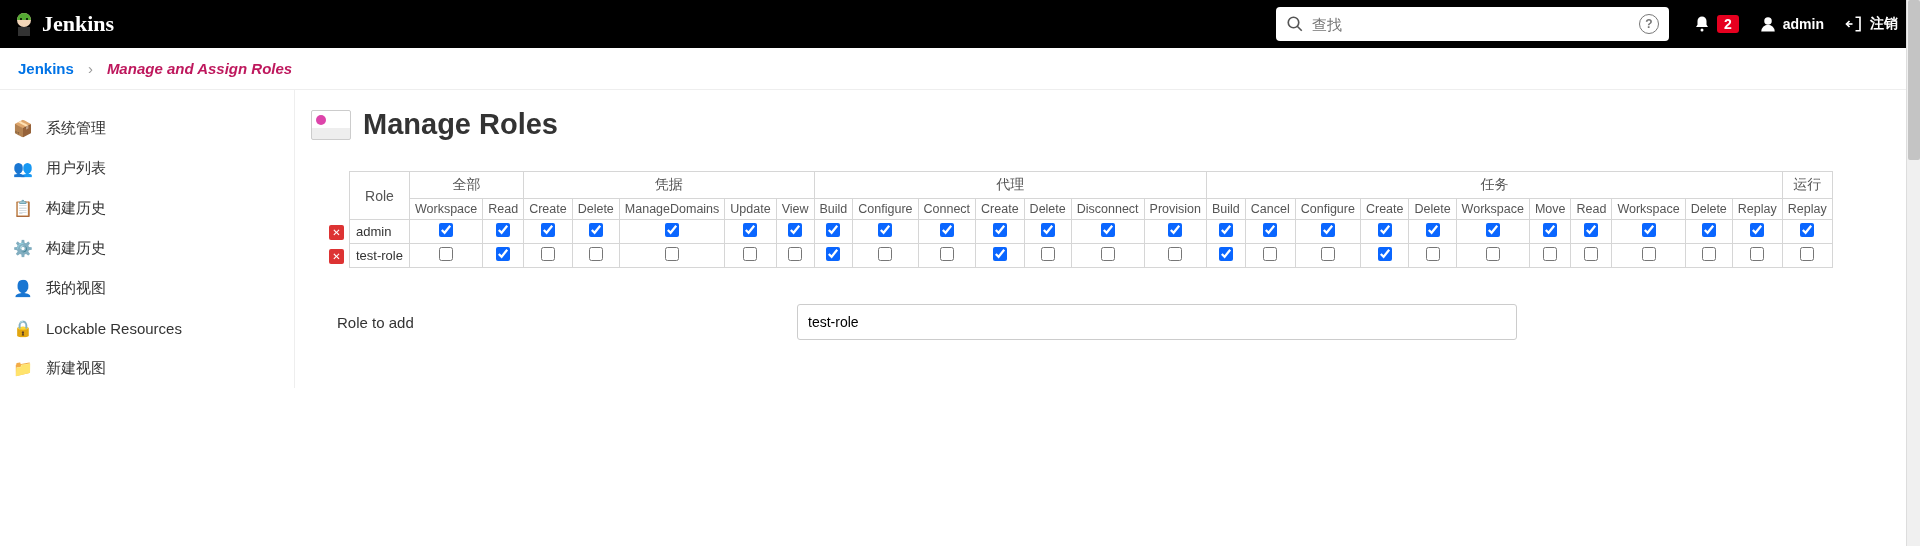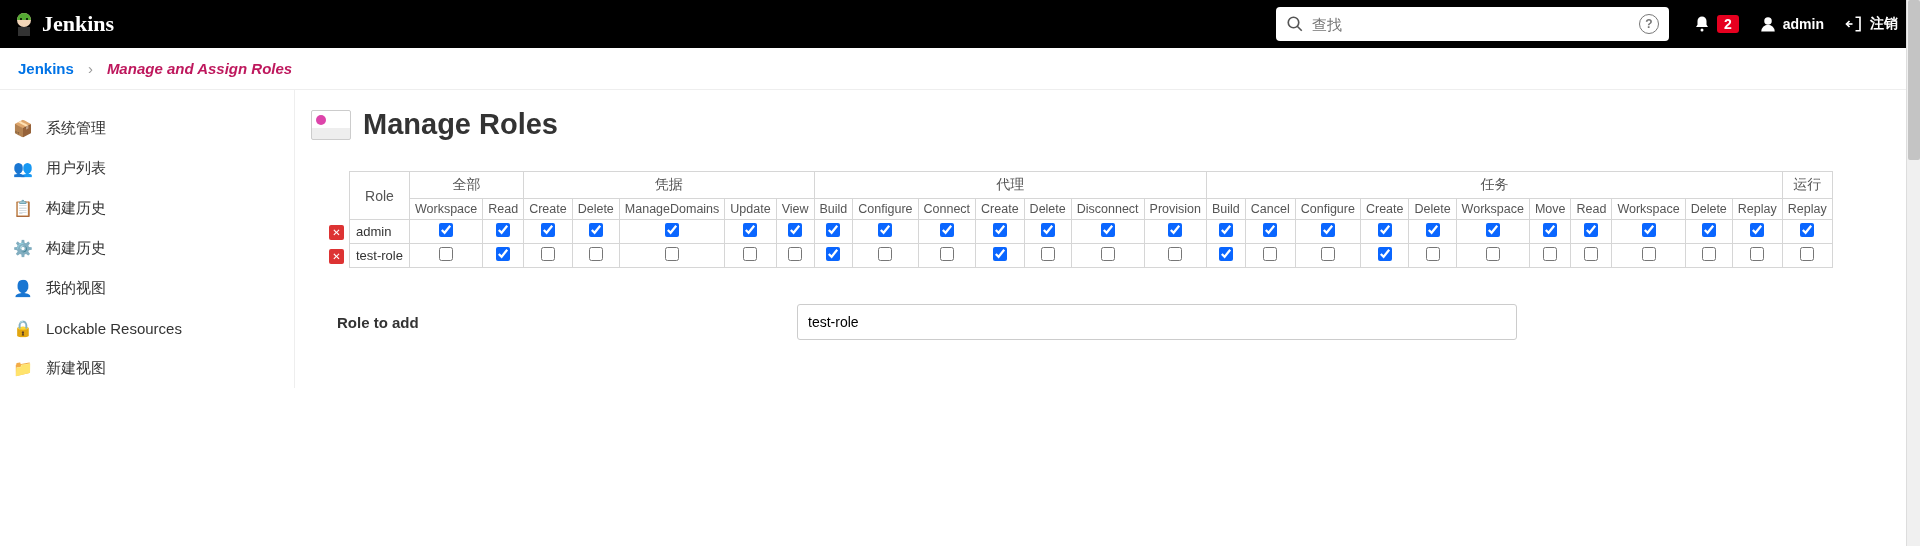--- a/index.html
+++ b/index.html
@@ -33,21 +33,21 @@
 table.roles { border-collapse: collapse; font-size: 13px; }
 table.roles th, table.roles td { border: 1px solid #d6d6d6; text-align: center; padding: 3px 4px; vertical-align: middle; background: #fff; }
 table.roles th { color: #555; font-weight: 400; white-space: nowrap; }
 table.roles th.group { font-size: 14px; padding: 4px 6px; }
 table.roles th.perm { font-size: 12.5px; padding: 3px 5px; }
 table.roles td.role-name { text-align: left; padding: 3px 6px; min-width: 44px; }
 table.roles td.del-cell { border: none; background: transparent; padding: 0 5px 0 0; }
 .del-ic { width: 15px; height: 15px; background: #d33; display: inline-flex; align-items: center; justify-content: center; color: #fff; font-size: 10px; border-radius: 2px; cursor: pointer; }
 input[type=checkbox] { width: 14px; height: 14px; accent-color: #0a66ff; cursor: pointer; }
 .add-row { display: flex; align-items: center; margin-top: 36px; padding-left: 26px; }
-.add-label { width: 460px; font-size: 15px; color: #333; font-weight: bold; }
+.add-label { width: 460px; font-size: 15px; color: #333; }
 .add-input { width: 720px; height: 36px; border: 1px solid #ccc; border-radius: 3px; padding: 0 10px; font-size: 14px; }
 .scrollbar-stub { position: fixed; right: 0; top: 0; width: 14px; height: 100%; background: #f0f0f0; border-left: 1px solid #ddd; }
 .scrollbar-thumb { position: absolute; top: 0; left: 1px; width: 12px; height: 160px; background: #c4c4c4; border-radius: 2px; }
 </style>
 </head>
 <body>
 
 <div class="header">
   <div class="logo-wrap">
     <svg class="logo-img" viewBox="0 0 24 28">

